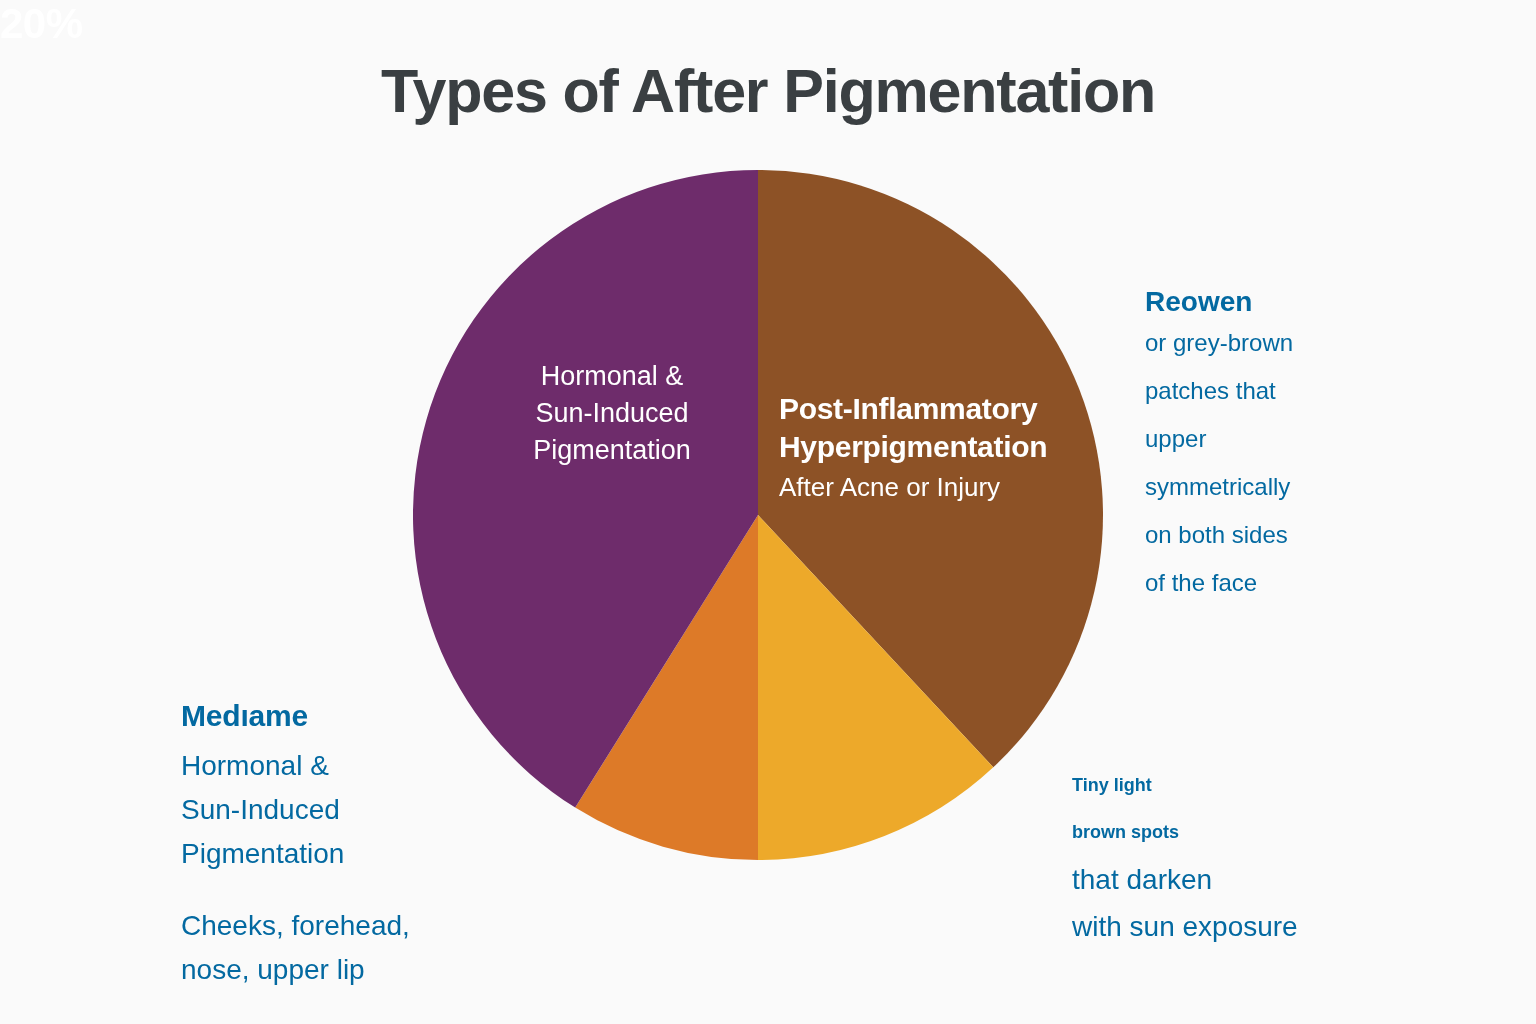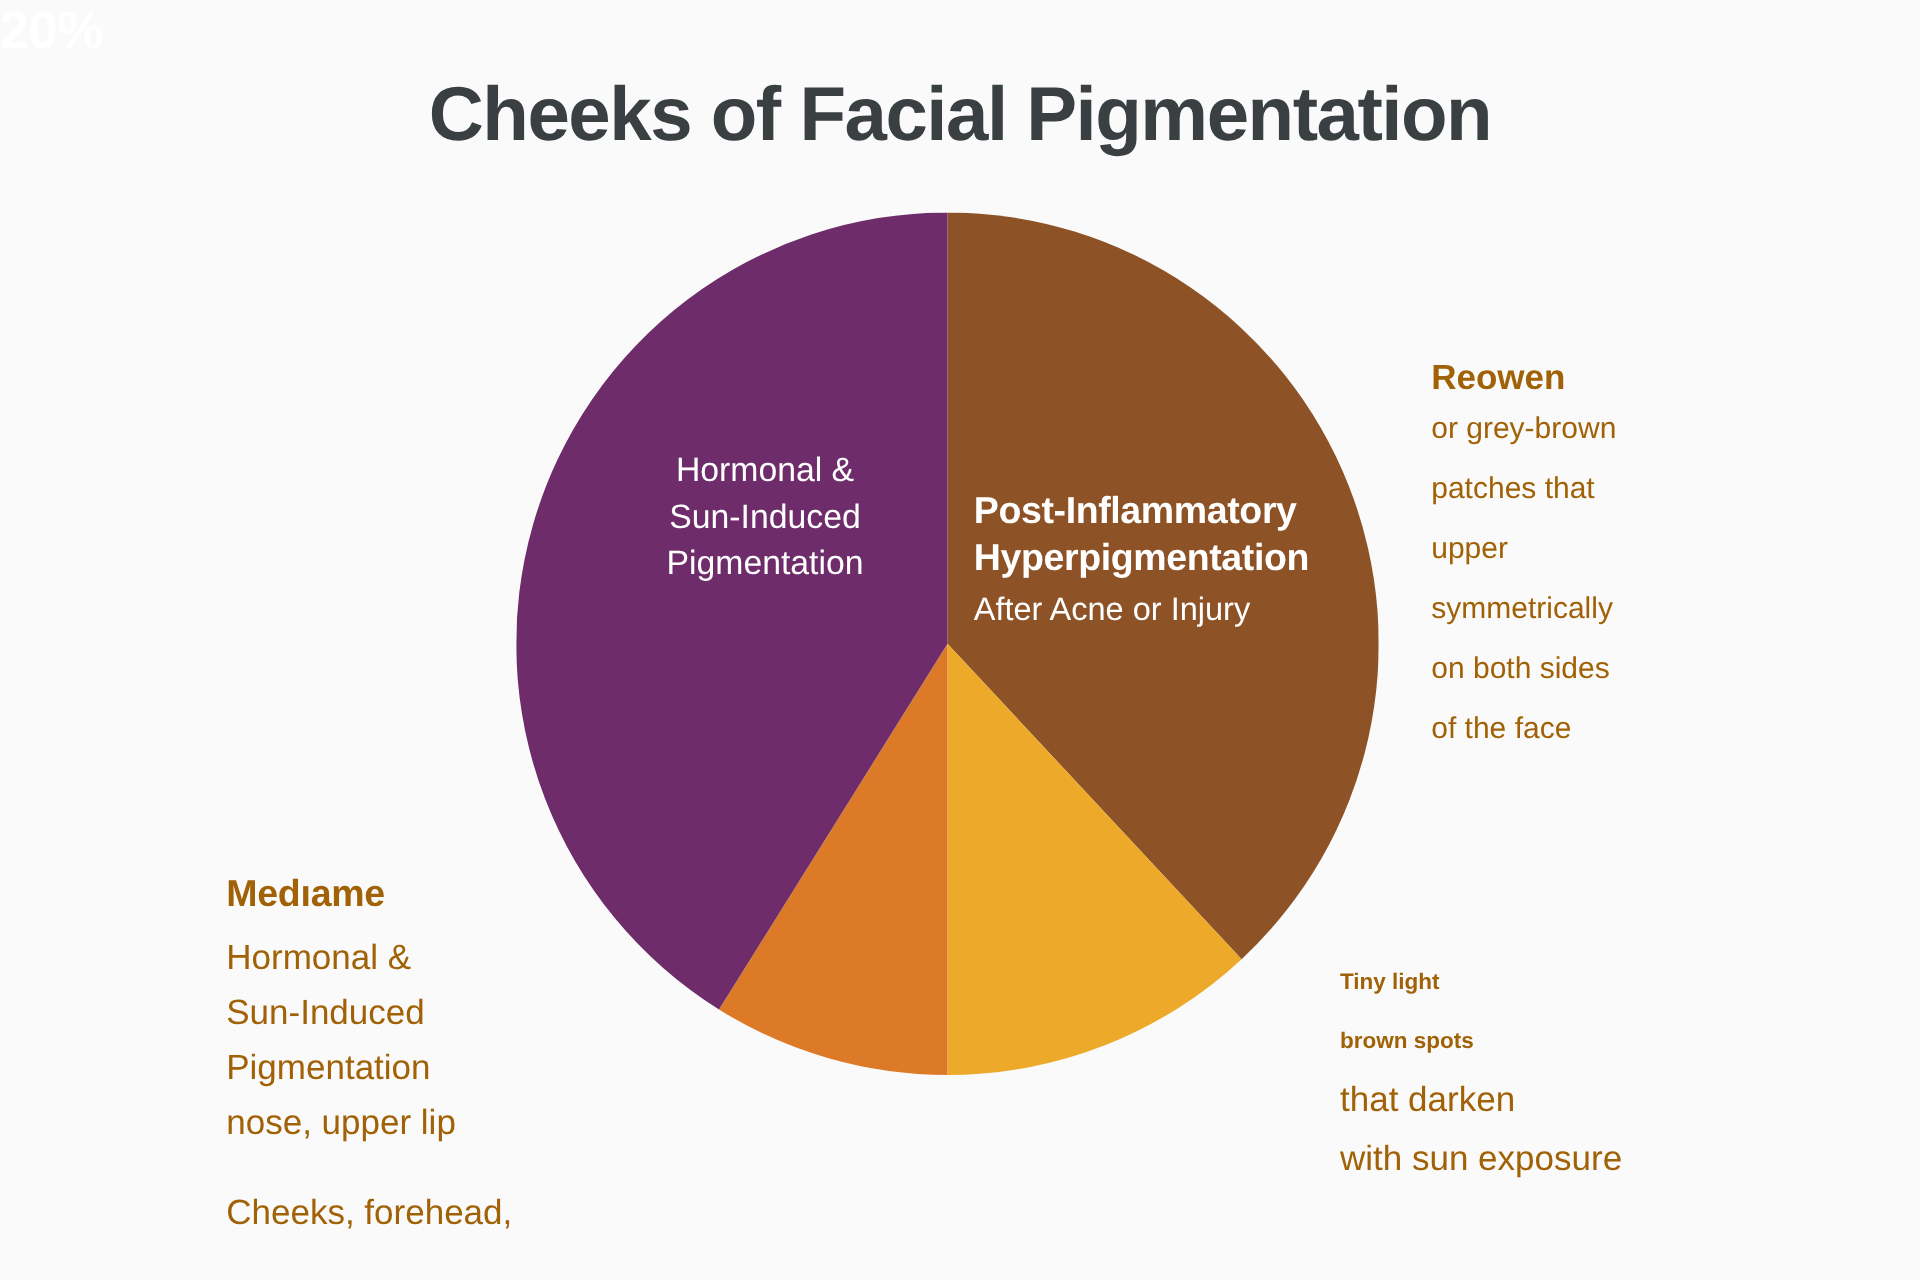--- a/index.html
+++ b/index.html
@@ -86,21 +86,21 @@
 
   #label-pct {
     left: 592px;
     top: 693px;
     font-size: 42px;
     font-weight: bold;
     color: #FFFFFF;
     letter-spacing: -0.5px;
   }
   
-  .anno { position: absolute; color: #a16207; }
+  .anno { position: absolute; color: #0369a1; }
   .anno .an-strong { font-weight: bold; display: block; }
   .anno .an-body { display: block; }
 
   #anno-right {
     left: 1145px;
     top: 285px;
     width: 262px;
   }
   #anno-right .an-strong { font-size: 28px; line-height: 34px; }
   #anno-right .an-body { font-size: 24px; line-height: 48px; }
@@ -120,21 +120,21 @@
   }
   #anno-left .an-strong { font-size: 30px; line-height: 38px; letter-spacing: -0.2px; margin-bottom: 9px; }
   #anno-left .an-body { font-size: 28px; line-height: 44px; }
   #anno-left .an-body.second { margin-top: 28px; }
 </style>
 </head>
 <body>
 
 <div id="page-root">
 
-  <div class="chart-title">Cheeks of Facial Pigmentation</div>
+  <div class="chart-title">Types of After Pigmentation</div>
 
   <div class="pie-wrap">
     <svg class="pie-svg" viewBox="0 0 690 690">
 
       <path d="M 345 345 L 345.0 0.0 A 345 345 0 0 1 580.3 597.3 Z" fill="#8D5226"></path>
 
       <path d="M 345 345 L 580.3 597.3 A 345 345 0 0 1 345.0 690.0 Z" fill="#EDA92A"></path>
 
       <path d="M 345 345 L 345.0 690.0 A 345 345 0 0 1 162.2 637.6 Z" fill="#DD7A28"></path>
 
@@ -172,17 +172,17 @@
     <span class="an-strong">brown spots</span>
     <span class="an-body">that darken</span>
     <span class="an-body">with sun exposure</span>
   </div>
 
   <div class="anno" id="anno-left">
     <span class="an-strong">Medıame</span>
     <span class="an-body">Hormonal &amp;</span>
     <span class="an-body">Sun-Induced</span>
     <span class="an-body">Pigmentation</span>
+    <span class="an-body second">Cheeks, forehead,</span>
     <span class="an-body">nose, upper lip</span>
-    <span class="an-body second">Cheeks, forehead,</span>
   </div>
 
 </div>
 
 </body></html>

